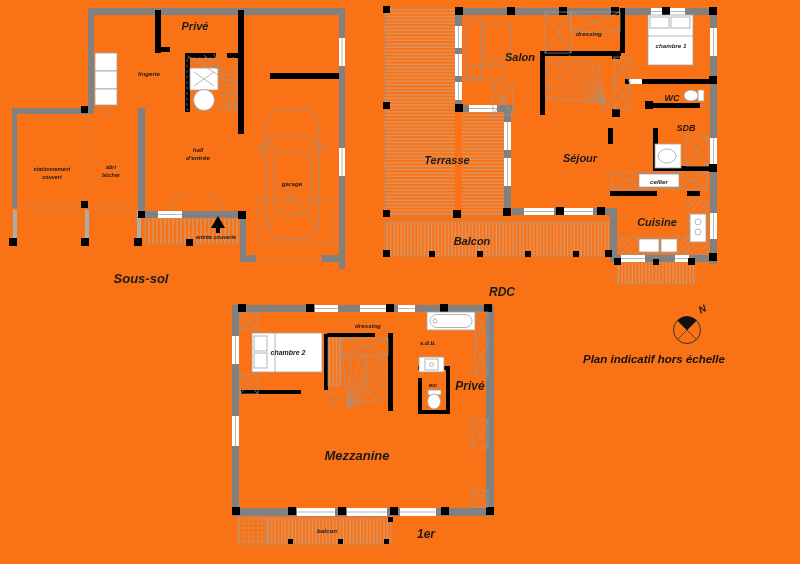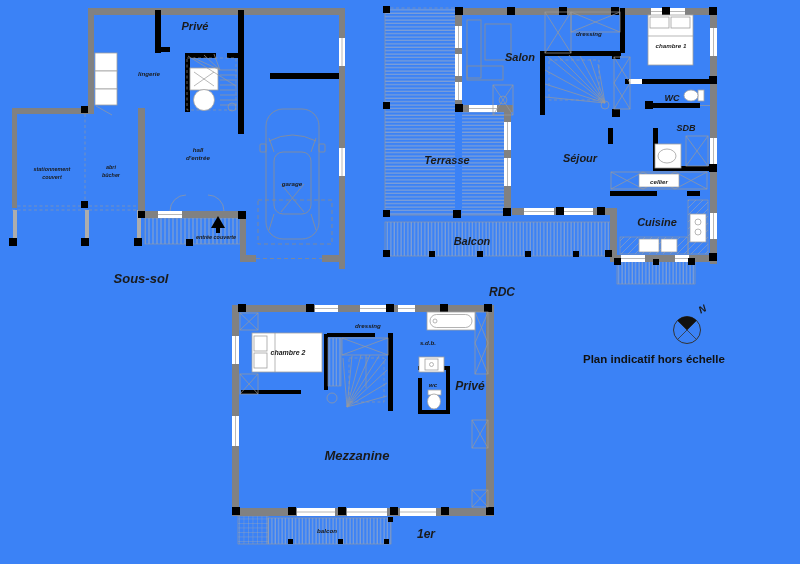--- a/index.html
+++ b/index.html
@@ -1,32 +1,32 @@
 <!DOCTYPE html>
 <html><head>
 <meta charset="utf-8">
 <style>
   html,body{margin:0;padding:0;background:#fff;}
-  .canvas{position:relative;width:800px;height:564px;background:#3b82f6;overflow:hidden;
+  .canvas{position:relative;width:800px;height:564px;background:#f97316;overflow:hidden;
           font-family:"Liberation Sans",sans-serif;}
   svg.plan{position:absolute;}
   svg text{font-family:"Liberation Sans",sans-serif;font-style:italic;font-weight:bold;
            fill:#1a1a1a;text-anchor:middle;}
   .t13{font-size:13px}.t12{font-size:12px}.t11{font-size:11px}.t10{font-size:10px}
   .t9{font-size:9px}.t7{font-size:7px}.t6{font-size:6.2px}.t5{font-size:5.4px}
   .wall{fill:#818181;stroke:none}
   .blk{fill:#000;stroke:none}
   .thin{stroke:#9a9a9a;stroke-width:0.7;fill:none}
   .thin2{stroke:#8f8f8f;stroke-width:0.8;fill:none}
   .furn{stroke:#a0a0a0;stroke-width:0.8;fill:#fff}
   .dash{stroke:#8a8a8a;stroke-width:0.8;fill:none;stroke-dasharray:4 3}
   .dashthin{stroke:#9a9a9a;stroke-width:0.6;fill:none;stroke-dasharray:3 2.5}
   .win{fill:#fff;stroke:none}
   .winln{stroke:#9a9a9a;stroke-width:0.7}
-  .note{position:absolute;font-weight:bold;font-size:11.5px;color:#111;
+  .note{position:absolute;font-weight:bold;font-style:italic;font-size:11.5px;color:#111;
         white-space:nowrap;}
 </style>
 </head>
 <body>
 
 <div class="canvas">
 
 <svg class="plan" style="left:8px;top:2px" width="345" height="288" viewBox="0 0 345 288">
   <defs>
     <pattern id="ss-v" width="4" height="4" patternUnits="userSpaceOnUse">

